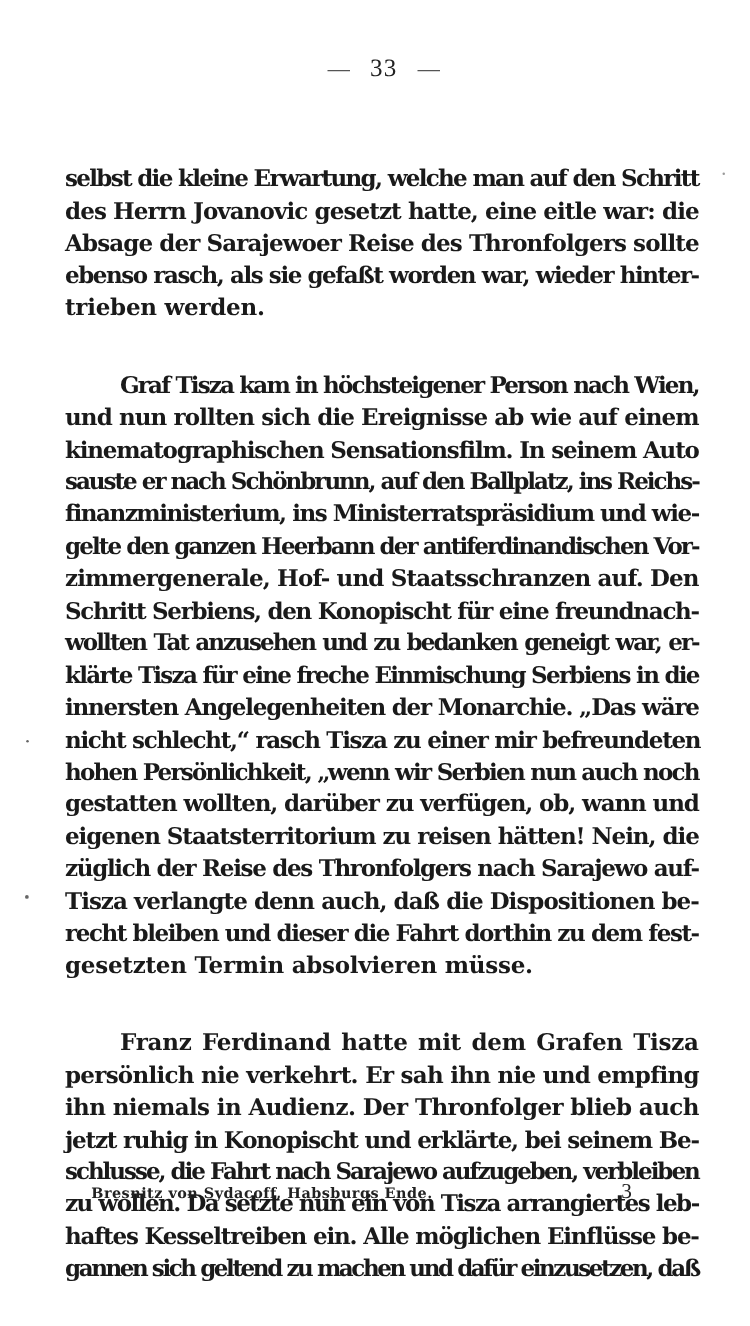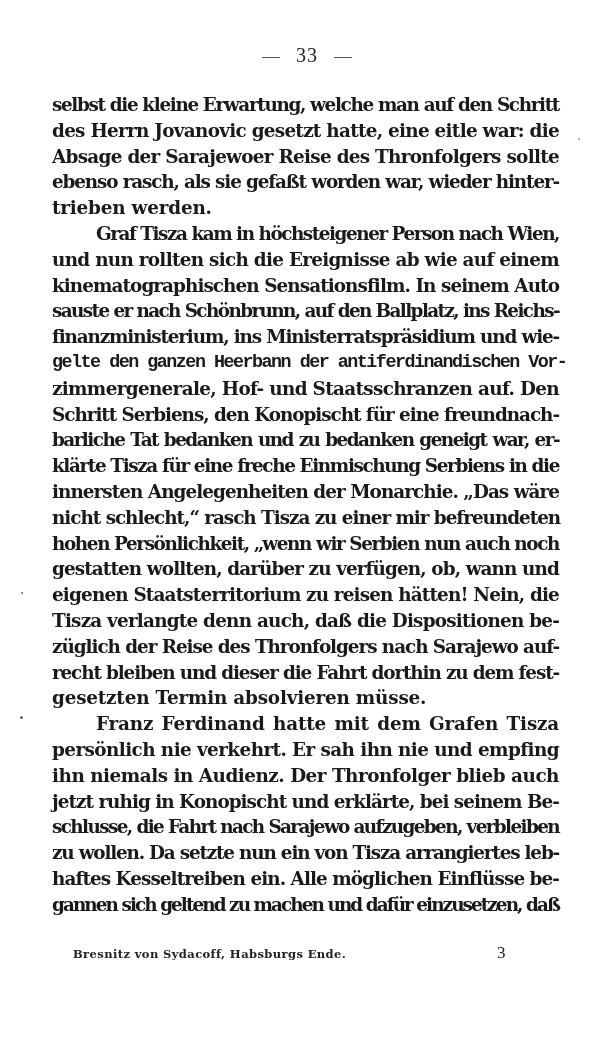--- a/index.html
+++ b/index.html
@@ -49,20 +49,21 @@
     white-space: nowrap;
     text-align: justify;
     text-align-last: justify;
     letter-spacing: -0.2px;
   }
   .line.last {
     text-align-last: left;
   }
   .line.indent {
     padding-left: 44px;
+    margin-top: 36px;
   }
   .footer {
     position: absolute;
     top: 947px;
     left: 73px;
     width: 414px;
     height: 20px;
   }
   .footer-signature {
     position: absolute;
@@ -94,43 +95,43 @@
 <body>
 
 <div class="page">
 
   <div class="page-header">
     <span class="dash"></span><span>33</span><span class="dash"></span>
   </div>
 
   <div class="body-text">
 
-    <span class="line" style="letter-spacing: -1.34233px;">selbst die kleine Erwartung, welche man auf den Schritt</span>
+    <span class="line" style="letter-spacing: -1.34233px; margin-top: 39px;">selbst die kleine Erwartung, welche man auf den Schritt</span>
     <span class="line" style="letter-spacing: -0.719965px;">des Herrn Jovanovic gesetzt hatte, eine eitle war: die</span>
     <span class="line" style="letter-spacing: -0.708885px;">Absage der Sarajewoer Reise des Thronfolgers sollte</span>
     <span class="line" style="letter-spacing: -1.14176px;">ebenso rasch, als sie gefaßt worden war, wieder hinter-</span>
     <span class="line last">trieben werden.</span>
 
     <span class="line indent" style="letter-spacing: -1.45574px;">Graf Tisza kam in höchsteigener Person nach Wien,</span>
     <span class="line" style="letter-spacing: -0.712019px;">und nun rollten sich die Ereignisse ab wie auf einem</span>
     <span class="line" style="letter-spacing: -0.940313px;">kinematographischen Sensationsfilm. In seinem Auto</span>
     <span class="line" style="letter-spacing: -1.59857px;">sauste er nach Schönbrunn, auf den Ballplatz, ins Reichs-</span>
     <span class="line" style="letter-spacing: -1.15489px;">finanzministerium, ins Ministerratspräsidium und wie-</span>
-    <span class="line" style="letter-spacing: -1.51047px; font-family: Liberation Mono, monospace;">gelte den ganzen Heerbann der antiferdinandischen Vor-</span>
+    <span class="line" style="letter-spacing: -1.51047px;">gelte den ganzen Heerbann der antiferdinandischen Vor-</span>
     <span class="line" style="letter-spacing: -0.67449px;">zimmergenerale, Hof- und Staatsschranzen auf. Den</span>
     <span class="line" style="letter-spacing: -1.03933px;">Schritt Serbiens, den Konopischt für eine freundnach-</span>
-    <span class="line" style="letter-spacing: -1.53267px;">barliche Tat bedanken und zu bedanken geneigt war, er-</span>
+    <span class="line" style="letter-spacing: -1.53267px;">wollten Tat anzusehen und zu bedanken geneigt war, er-</span>
     <span class="line" style="letter-spacing: -1.36853px;">klärte Tisza für eine freche Einmischung Serbiens in die</span>
     <span class="line" style="letter-spacing: -0.95875px;">innersten Angelegenheiten der Monarchie. „Das wäre</span>
     <span class="line" style="letter-spacing: -1.03218px;">nicht schlecht,“ rasch Tisza zu einer mir befreundeten</span>
     <span class="line" style="letter-spacing: -1.39546px;">hohen Persönlichkeit, „wenn wir Serbien nun auch noch</span>
     <span class="line" style="letter-spacing: -0.89351px;">gestatten wollten, darüber zu verfügen, ob, wann und</span>
     <span class="line" style="letter-spacing: -0.835024px;">eigenen Staatsterritorium zu reisen hätten! Nein, die</span>
+    <span class="line" style="letter-spacing: -1.05024px;">züglich der Reise des Thronfolgers nach Sarajewo auf-</span>
     <span class="line" style="letter-spacing: -0.780829px;">Tisza verlangte denn auch, daß die Dispositionen be-</span>
-    <span class="line" style="letter-spacing: -1.05024px;">züglich der Reise des Thronfolgers nach Sarajewo auf-</span>
     <span class="line" style="letter-spacing: -1.1358px;">recht bleiben und dieser die Fahrt dorthin zu dem fest-</span>
     <span class="line last">gesetzten Termin absolvieren müsse.</span>
 
     <span class="line indent" style="word-spacing: 2.23438px;">Franz Ferdinand hatte mit dem Grafen Tisza</span>
     <span class="line" style="letter-spacing: -0.576838px;">persönlich nie verkehrt. Er sah ihn nie und empfing</span>
     <span class="line" style="letter-spacing: -0.489375px;">ihn niemals in Audienz. Der Thronfolger blieb auch</span>
     <span class="line" style="letter-spacing: -0.968808px;">jetzt ruhig in Konopischt und erklärte, bei seinem Be-</span>
     <span class="line" style="letter-spacing: -1.6096px;">schlusse, die Fahrt nach Sarajewo aufzugeben, verbleiben</span>
     <span class="line" style="letter-spacing: -1.18689px;">zu wollen. Da setzte nun ein von Tisza arrangiertes leb-</span>
     <span class="line" style="letter-spacing: -0.934954px;">haftes Kesseltreiben ein. Alle möglichen Einflüsse be-</span>

